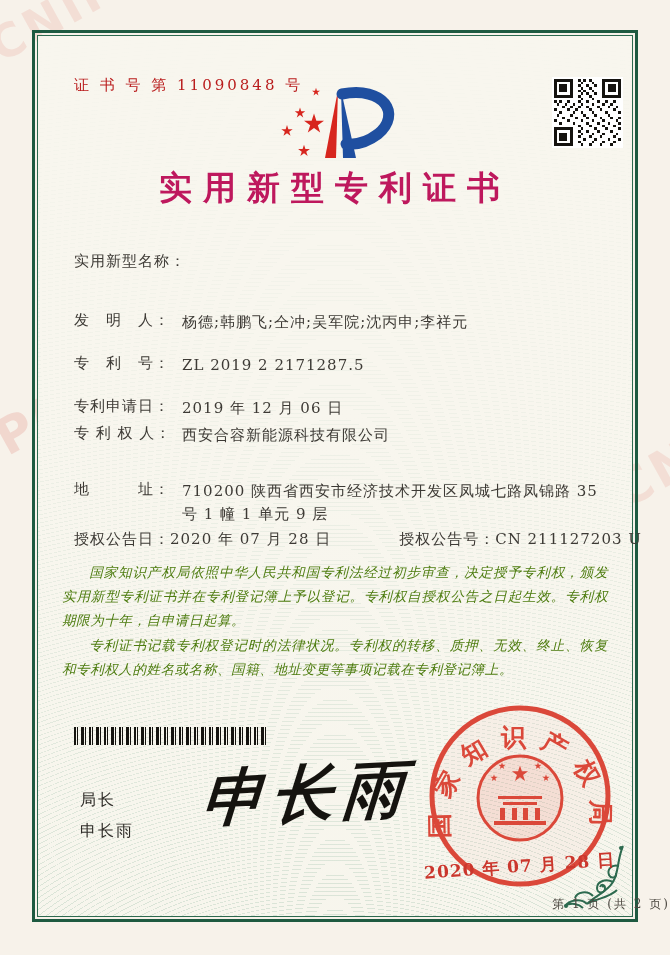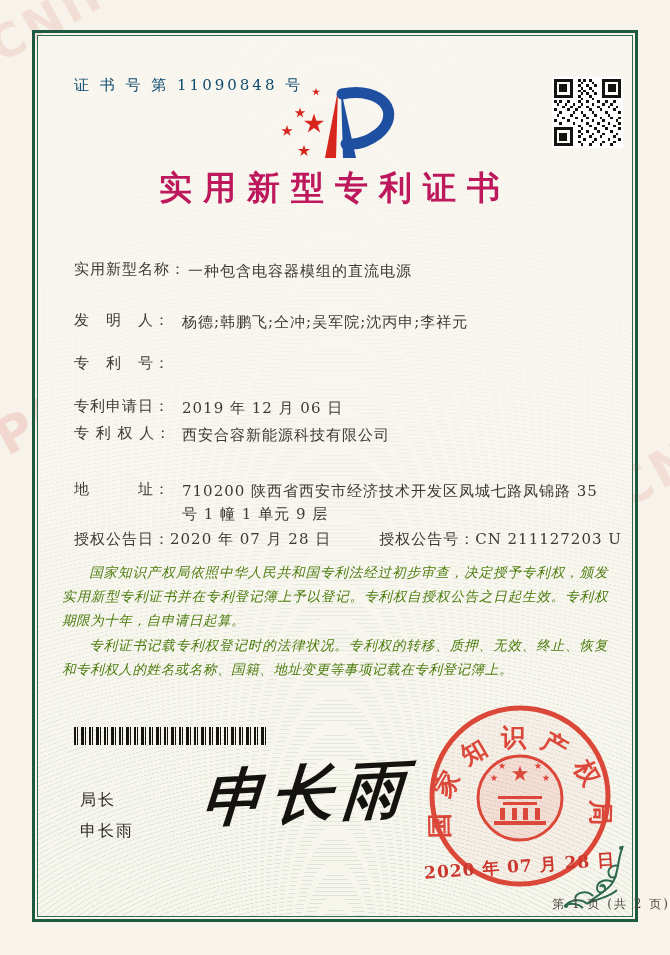--- a/index.html
+++ b/index.html
@@ -28,36 +28,36 @@
   }
   .frame-inner{
     position:absolute;inset:2px;border:1px solid #2d6a4f;
     background:
       linear-gradient(180deg, rgba(248,246,238,0.98) 0%, rgba(248,246,238,0.8) 40%, rgba(244,244,233,0.25) 100%),
       repeating-radial-gradient(ellipse 160% 70% at 50% 118%, rgba(92,152,122,0.25) 0px, rgba(92,152,122,0.25) 1px, rgba(255,255,255,0) 1px, rgba(255,255,255,0) 6px),
       #f8f6ee;
   }
   .cert-no{
     position:absolute;left:74px;top:76px;
-    font-size:15px;letter-spacing:3px;color:#0c4a6e;
+    font-size:15px;letter-spacing:3px;color:#b91c1c;
   }
   .logo{position:absolute;left:266px;top:80px;width:152px;height:86px;}
   .qr{position:absolute;left:552px;top:77px;width:67px;height:67px;background:#fff;padding:2px;}
   .title{
     position:absolute;left:0;top:166px;width:670px;text-align:center;
     font-size:33px;font-weight:bold;letter-spacing:11px;color:#be185d;
   }
   .row{
     position:absolute;left:74px;font-size:15px;color:#3d3a35;
     display:flex;align-items:flex-start;letter-spacing:1px;
   }
   .row .lbl{flex:0 0 auto;min-width:106px;}
   .row .val{margin-left:2px;max-width:430px;line-height:1.55;}
   .row2{position:absolute;left:74px;font-size:15px;color:#3d3a35;letter-spacing:1px;display:flex;justify-content:flex-end;}
-  .pair2{margin-left:48px;}
+  .pair2{margin-left:68px;}
   .paras{
     position:absolute;left:62px;top:560px;width:546px;
     font-size:13.6px;line-height:1.78;color:#4d7c0f;
     text-align:justify;letter-spacing:0.5px;font-style:italic;
   }
   .paras p{margin:0;text-indent:2em;}
   .barcode{
     position:absolute;left:74px;top:727px;width:192px;height:18px;
     background:repeating-linear-gradient(90deg,
       #15130f 0px,#15130f 2px,transparent 2px,transparent 3px,
@@ -149,30 +149,30 @@
     <g fill="#15130f">
       <rect x="2" y="2" width="3" height="3"></rect>
         <rect x="20" y="2" width="3" height="3"></rect>
         <rect x="2" y="20" width="3" height="3"></rect>
       <path d="M9 0h1v1h-1z M11 0h1v1h-1z M13 0h1v1h-1z M10 1h1v1h-1z M14 1h1v1h-1z M9 2h1v1h-1z M12 2h1v1h-1z M15 2h1v1h-1z M10 3h1v1h-1z M13 3h1v1h-1z M9 4h1v1h-1z M11 4h1v1h-1z M14 4h1v1h-1z M10 5h1v1h-1z M12 5h1v1h-1z M15 5h1v1h-1z M9 6h1v1h-1z M13 6h1v1h-1z M10 7h1v1h-1z M14 7h1v1h-1z M0 8h1v1h-1z M2 8h1v1h-1z M5 8h1v1h-1z M9 8h1v1h-1z M12 8h1v1h-1z M16 8h1v1h-1z M19 8h1v1h-1z M22 8h1v1h-1z M1 9h1v1h-1z M4 9h1v1h-1z M7 9h1v1h-1z M10 9h1v1h-1z M14 9h1v1h-1z M18 9h1v1h-1z M21 9h1v1h-1z M3 10h1v1h-1z M6 10h1v1h-1z M9 10h1v1h-1z M12 10h1v1h-1z M16 10h1v1h-1z M20 10h1v1h-1z M23 10h1v1h-1z M0 11h1v1h-1z M5 11h1v1h-1z M8 11h1v1h-1z M13 11h1v1h-1z M17 11h1v1h-1z M22 11h1v1h-1z M2 12h1v1h-1z M7 12h1v1h-1z M10 12h1v1h-1z M14 12h1v1h-1z M19 12h1v1h-1z M24 12h1v1h-1z M1 13h1v1h-1z M6 13h1v1h-1z M11 13h1v1h-1z M15 13h1v1h-1z M20 13h1v1h-1z M3 14h1v1h-1z M8 14h1v1h-1z M12 14h1v1h-1z M17 14h1v1h-1z M21 14h1v1h-1z M24 14h1v1h-1z M0 15h1v1h-1z M5 15h1v1h-1z M10 15h1v1h-1z M14 15h1v1h-1z M18 15h1v1h-1z M23 15h1v1h-1z M2 16h1v1h-1z M7 16h1v1h-1z M12 16h1v1h-1z M16 16h1v1h-1z M20 16h1v1h-1z M24 16h1v1h-1z M9 17h1v1h-1z M13 17h1v1h-1z M18 17h1v1h-1z M22 17h1v1h-1z M10 18h1v1h-1z M15 18h1v1h-1z M19 18h1v1h-1z M24 18h1v1h-1z M9 19h1v1h-1z M12 19h1v1h-1z M16 19h1v1h-1z M21 19h1v1h-1z M10 20h1v1h-1z M14 20h1v1h-1z M18 20h1v1h-1z M23 20h1v1h-1z M9 21h1v1h-1z M13 21h1v1h-1z M17 21h1v1h-1z M22 21h1v1h-1z M11 22h1v1h-1z M15 22h1v1h-1z M20 22h1v1h-1z M24 22h1v1h-1z M9 23h1v1h-1z M14 23h1v1h-1z M18 23h1v1h-1z M22 23h1v1h-1z M10 24h1v1h-1z M13 24h1v1h-1z M17 24h1v1h-1z M21 24h1v1h-1z"></path>
     </g>
   </svg>
 
   <div class="title">实用新型专利证书</div>
 
-  <div class="row" style="top:260px;">
+  <div class="row" style="top:252px;">
     <span class="lbl">实用新型名称：</span>
-    <span class="val">一种包含电容器模组的直流电源</span>
   </div>
   <div class="row" style="top:311px;">
     <span class="lbl">发　明　人：</span>
     <span class="val">杨德;韩鹏飞;仝冲;吴军院;沈丙申;李祥元</span>
   </div>
   <div class="row" style="top:354px;">
     <span class="lbl">专　利　号：</span>
+    <span class="val">ZL 2019 2 2171287.5</span>
   </div>
   <div class="row" style="top:397px;">
     <span class="lbl">专利申请日：</span>
     <span class="val">2019 年 12 月 06 日</span>
   </div>
   <div class="row" style="top:424px;">
     <span class="lbl">专 利 权 人：</span>
     <span class="val">西安合容新能源科技有限公司</span>
   </div>
   <div class="row" style="top:480px;">

